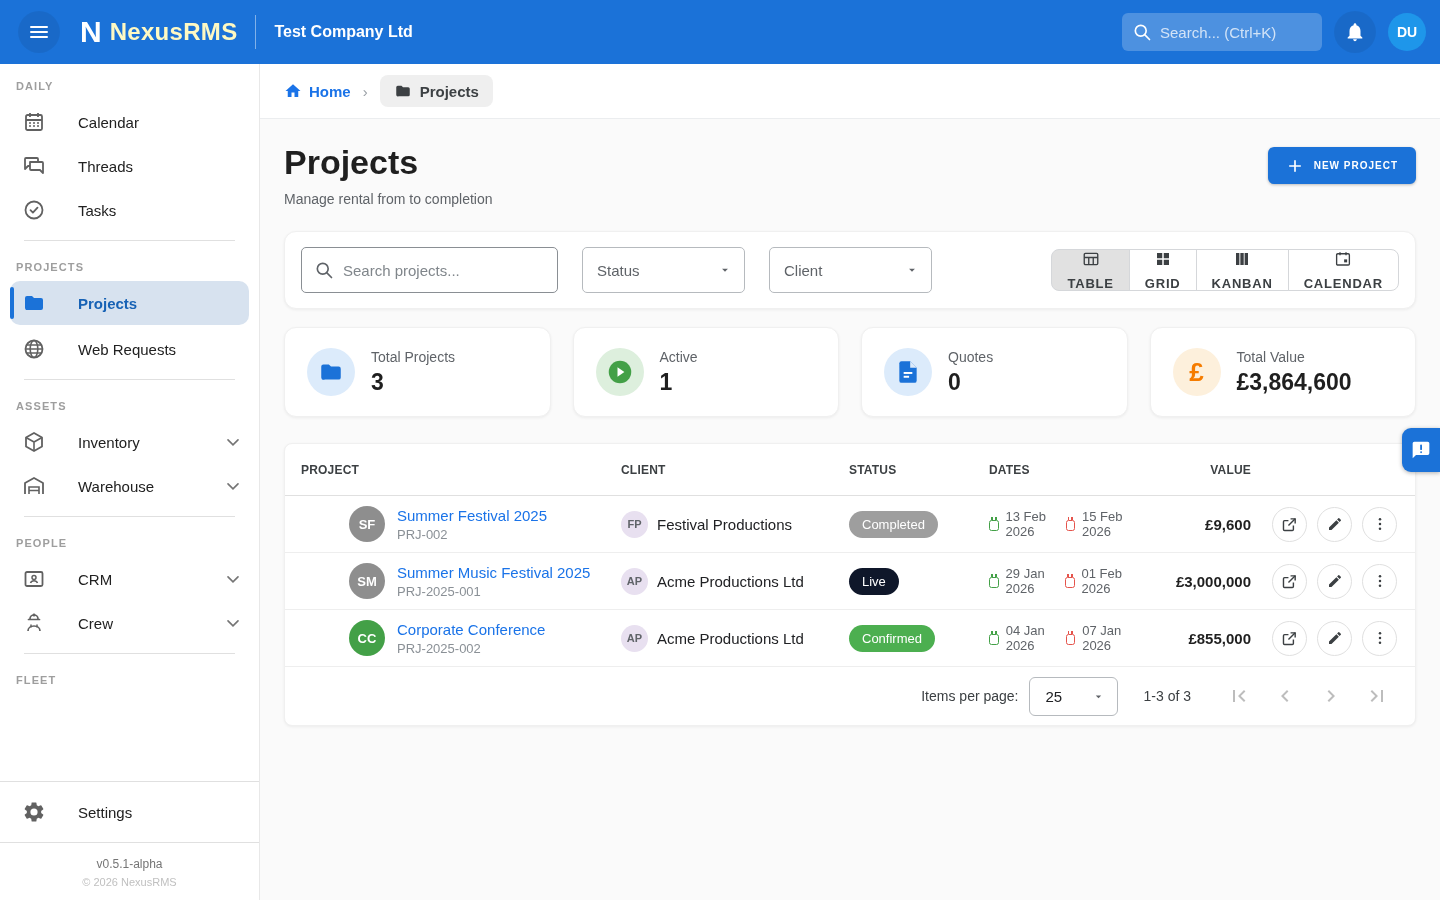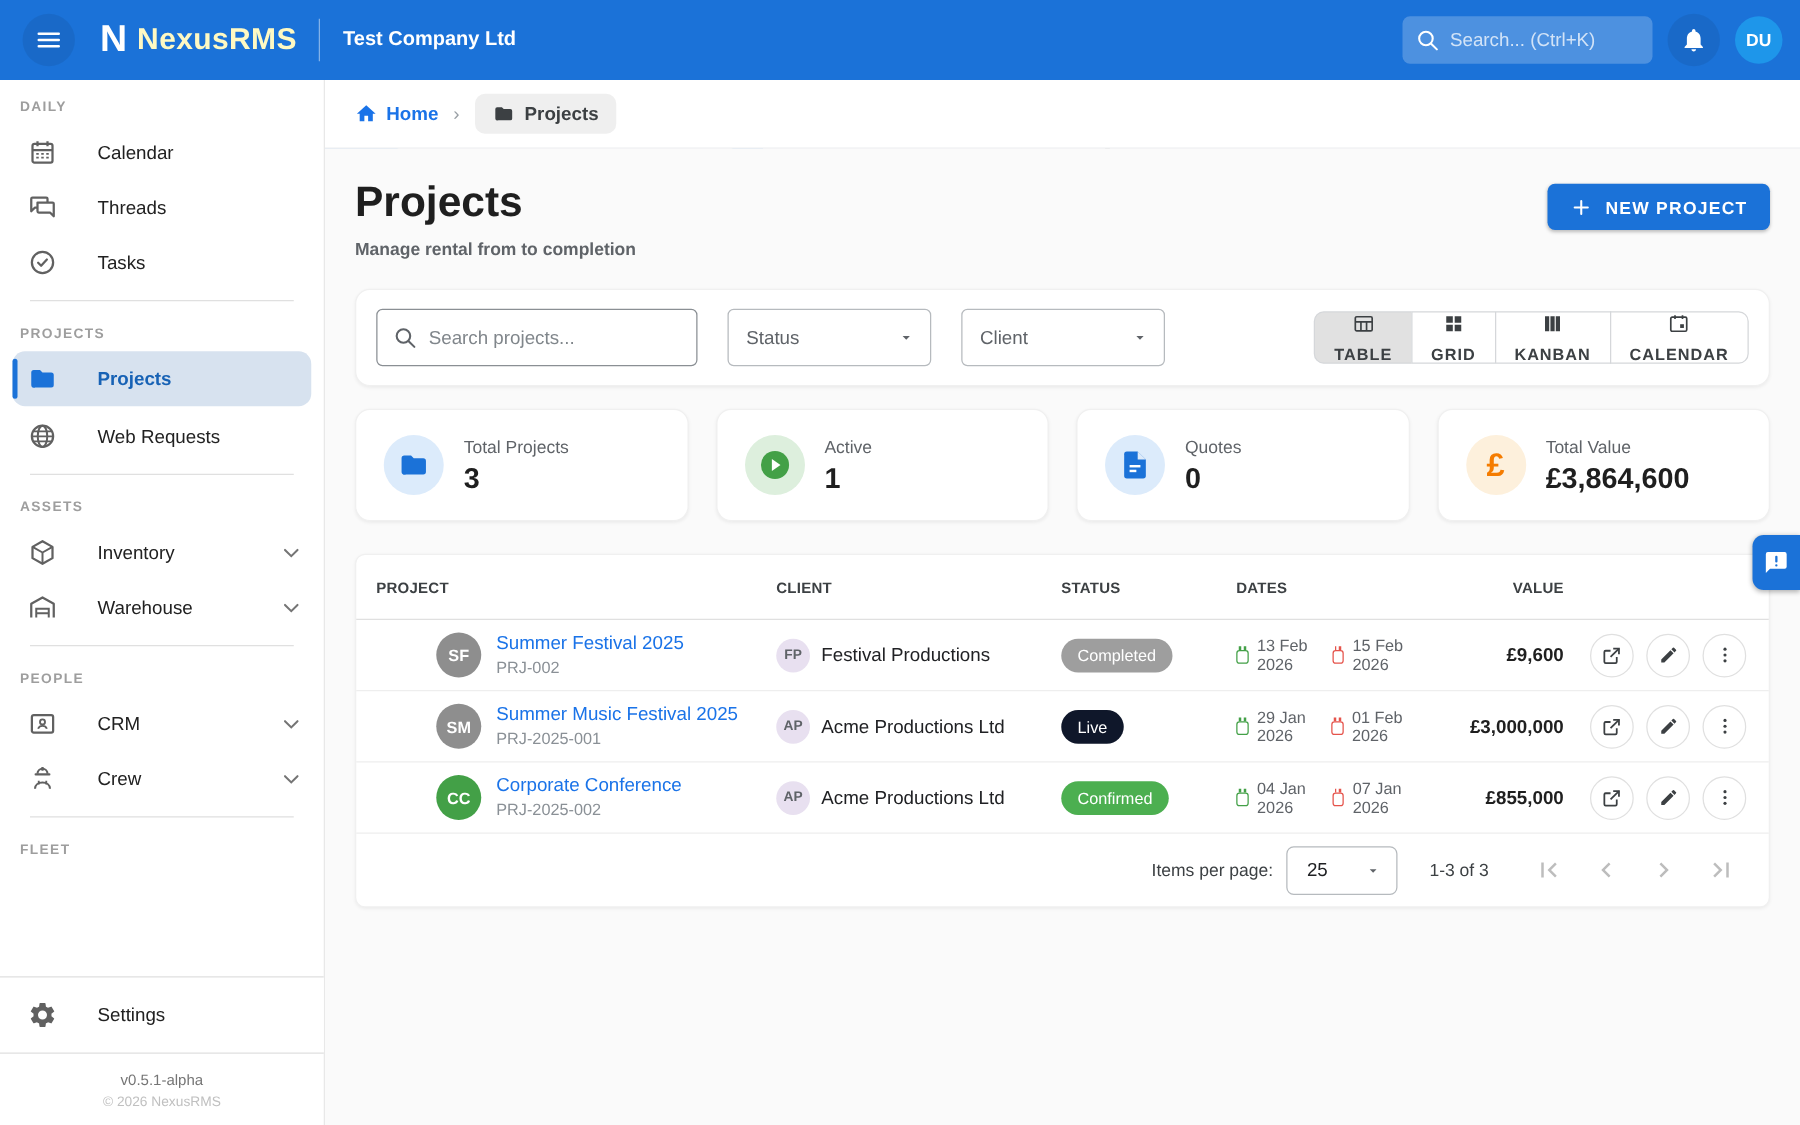--- a/index.html
+++ b/index.html
@@ -53,23 +53,23 @@
              display: flex; align-items: center; padding: 0 24px; gap: 12px; flex: 0 0 55px; }
   .crumb-home { display: flex; align-items: center; gap: 7px; color: #1a73e8; font-size: 15px;
              font-weight: 600; cursor: pointer; }
   .crumb-sep { color: #9aa0a6; font-size: 15px; }
   .crumb-pill { display: flex; align-items: center; gap: 8px; background: #efefef; border-radius: 8px;
              padding: 7px 14px; font-size: 15px; font-weight: 600; color: #3c4043; }
   .content { flex: 1; overflow: hidden; background: #fafafa; padding: 24px; }
 
   .title-row { display: flex; align-items: flex-start; justify-content: space-between; }
   .page-title { font-size: 34px; font-weight: 700; color: #1f1f1f; }
-  .page-subtitle { font-size: 14px; color: #5f6368; margin-top: 9px; font-weight: bold; }
+  .page-subtitle { font-size: 14px; color: #5f6368; margin-top: 9px; }
   .btn-primary { background: #1b72d8; color: #fff; border: none; border-radius: 6px; height: 37px;
-             padding: 0 18px; font-size: 14px; font-weight: 700; letter-spacing: 1px; display: flex;
+             padding: 0 18px; font-size: 10px; font-weight: 700; letter-spacing: 1px; display: flex;
              align-items: center; gap: 10px; cursor: pointer; margin-top: 4px;
              box-shadow: 0 1px 3px rgba(0,0,0,0.25); font-family: "Liberation Sans", sans-serif; }
 
   .card { background: #fff; border-radius: 12px; border: 1px solid #f0f0f0;
           box-shadow: 0 1px 3px rgba(0,0,0,0.06); }
 
   
   .filter-card { margin-top: 24px; padding: 15px 16px; display: flex; align-items: center; gap: 24px; }
   .search-field { width: 257px; height: 46px; border: 1px solid #8a8f94; border-radius: 5px;
           display: flex; align-items: center; padding: 0 12px; gap: 9px; color: #5f6368; background: #fff; }
@@ -99,21 +99,21 @@
   .pound-glyph { font-size: 26px; font-weight: 700; }
 
   
   .table-card { margin-top: 26px; border-radius: 8px; }
   .trow { display: grid; grid-template-columns: 320px 228px 140px 148px 114px 1fr;
           align-items: center; padding: 0 16px; }
   .thead { height: 52px; border-bottom: 1px solid #e0e0e0; }
   .th { font-size: 12px; font-weight: 700; color: #3c4043; letter-spacing: 0.2px; }
   .th.right { text-align: right; }
   .tbody-row { height: 57px; border-bottom: 1px solid #eeeeee; }
-  .proj-cell { display: flex; gap: 12px; padding-left: 48px; }
+  .proj-cell { display: flex; align-items: center; gap: 12px; padding-left: 48px; }
   .proj-avatar { width: 36px; height: 36px; border-radius: 50%; color: #fff; font-size: 13px;
           font-weight: 700; display: flex; align-items: center; justify-content: center; flex: 0 0 36px; }
   .proj-name { font-size: 15px; font-weight: 500; color: #1a73e8; cursor: pointer; }
   .proj-code { font-size: 13px; color: #8a9096; margin-top: 3px; }
   .client-cell { display: flex; align-items: center; gap: 9px; }
   .client-avatar { width: 27px; height: 27px; border-radius: 50%; background: #e8e0f0; color: #5f6368;
           font-size: 11px; font-weight: 600; display: flex; align-items: center; justify-content: center; flex: 0 0 27px; }
   .client-name { font-size: 15px; color: #202124; }
   .chip { display: inline-block; color: #fff; font-size: 13px; padding: 6px 13px; border-radius: 15px; }
   .dates-cell { font-size: 13px; color: #5f6368; display: flex; flex-direction: row; gap: 5px; }

